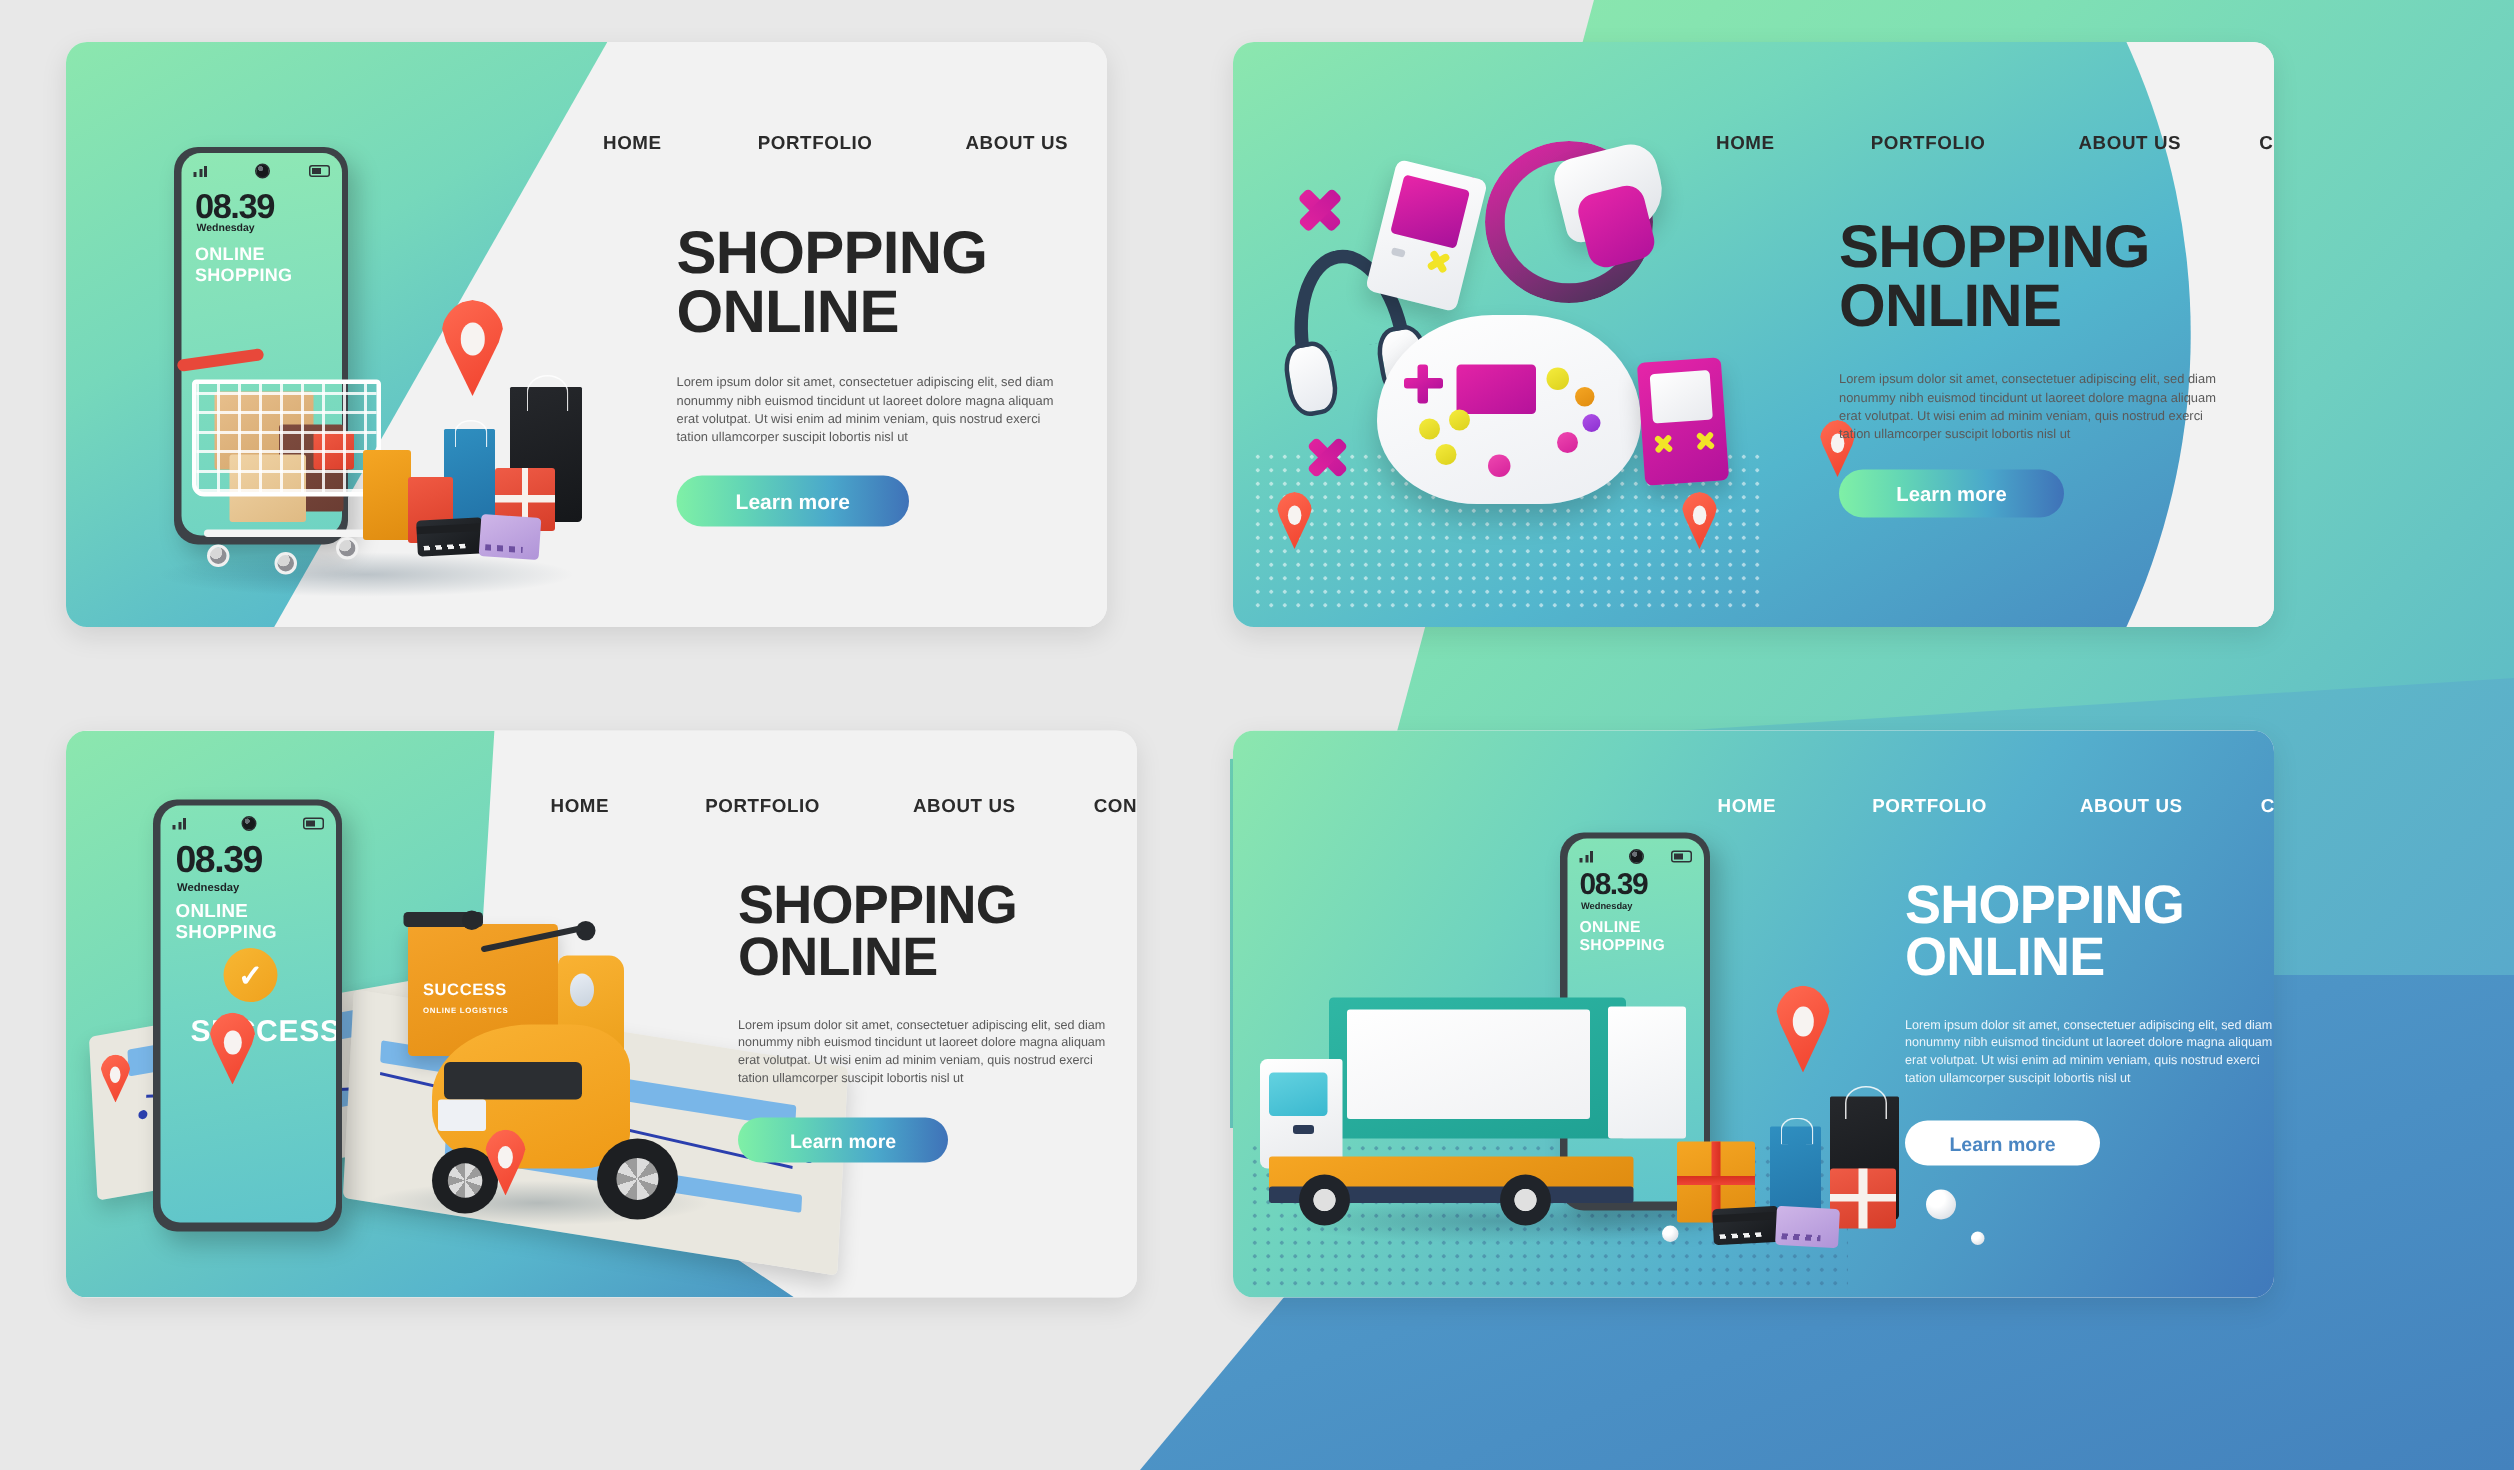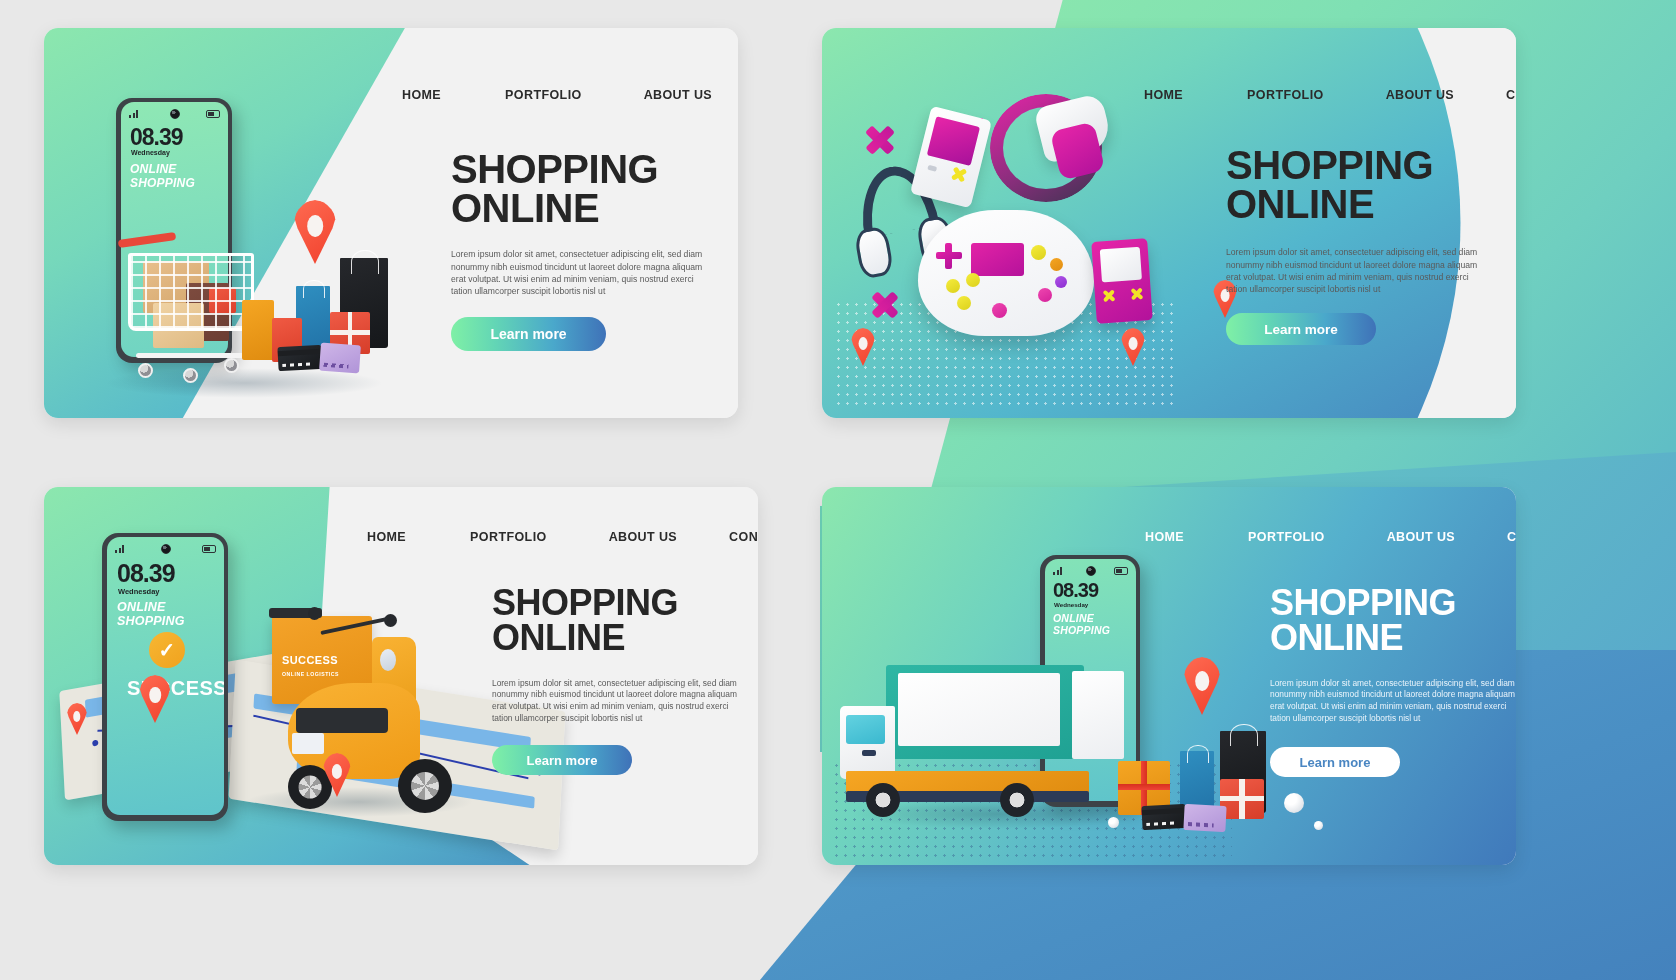--- a/index.html
+++ b/index.html
@@ -132,21 +132,21 @@
   .ph-batt {
     position:absolute; right:0; top:1px; width:14px; height:8px;
     border:1.3px solid #2f3336; border-radius:2px;
   }
   .ph-batt::after {
     content:""; position:absolute; left:1px; top:1px; bottom:1px; width:6px;
     background:#2f3336;
   }
   .ph-time { position:absolute; font-weight:bold; color:#1d2124; letter-spacing:-1px; }
   .ph-day  { position:absolute; font-weight:bold; color:#1d2124; }
-  .ph-title{ position:absolute; font-weight:bold; color:#ffffff; letter-spacing:.2px;font-style:italic; }
+  .ph-title{ position:absolute; font-weight:bold; color:#ffffff; letter-spacing:.2px; }
   .ph-check {
     position:absolute; border-radius:50%;
     background:linear-gradient(140deg,#f7b733 0%,#f0a21e 100%);
     display:flex; align-items:center; justify-content:center;
     color:#fff; font-weight:bold;
   }
   .ph-success { position:absolute; font-weight:bold; color:#ffffff; }
 
   
   .pin { position:absolute; }

